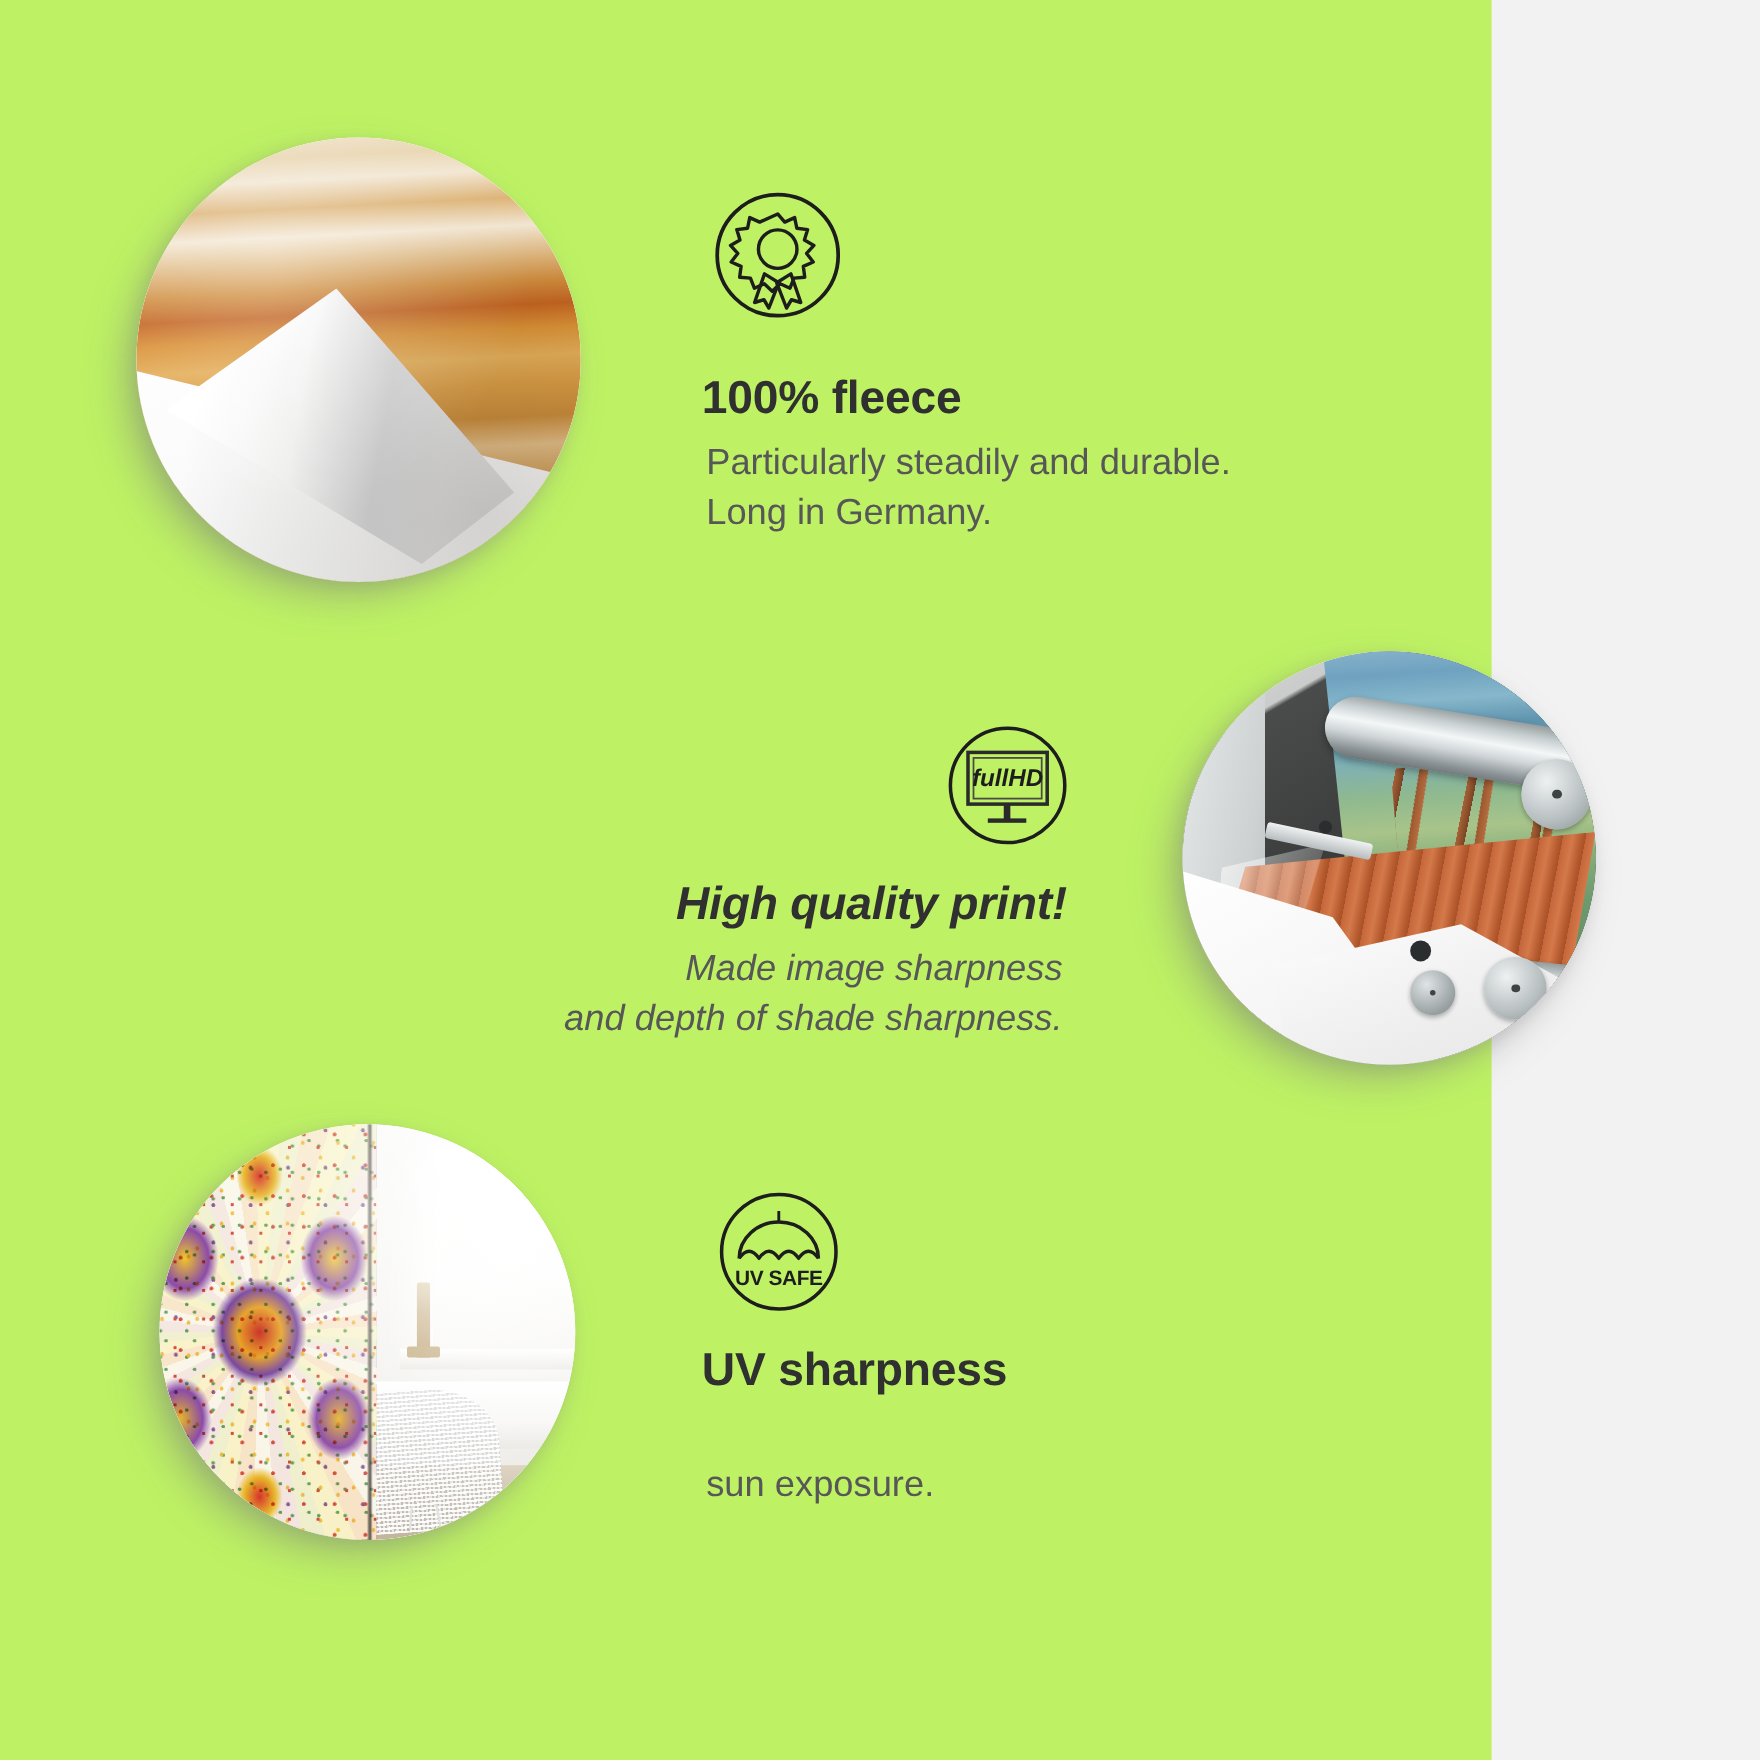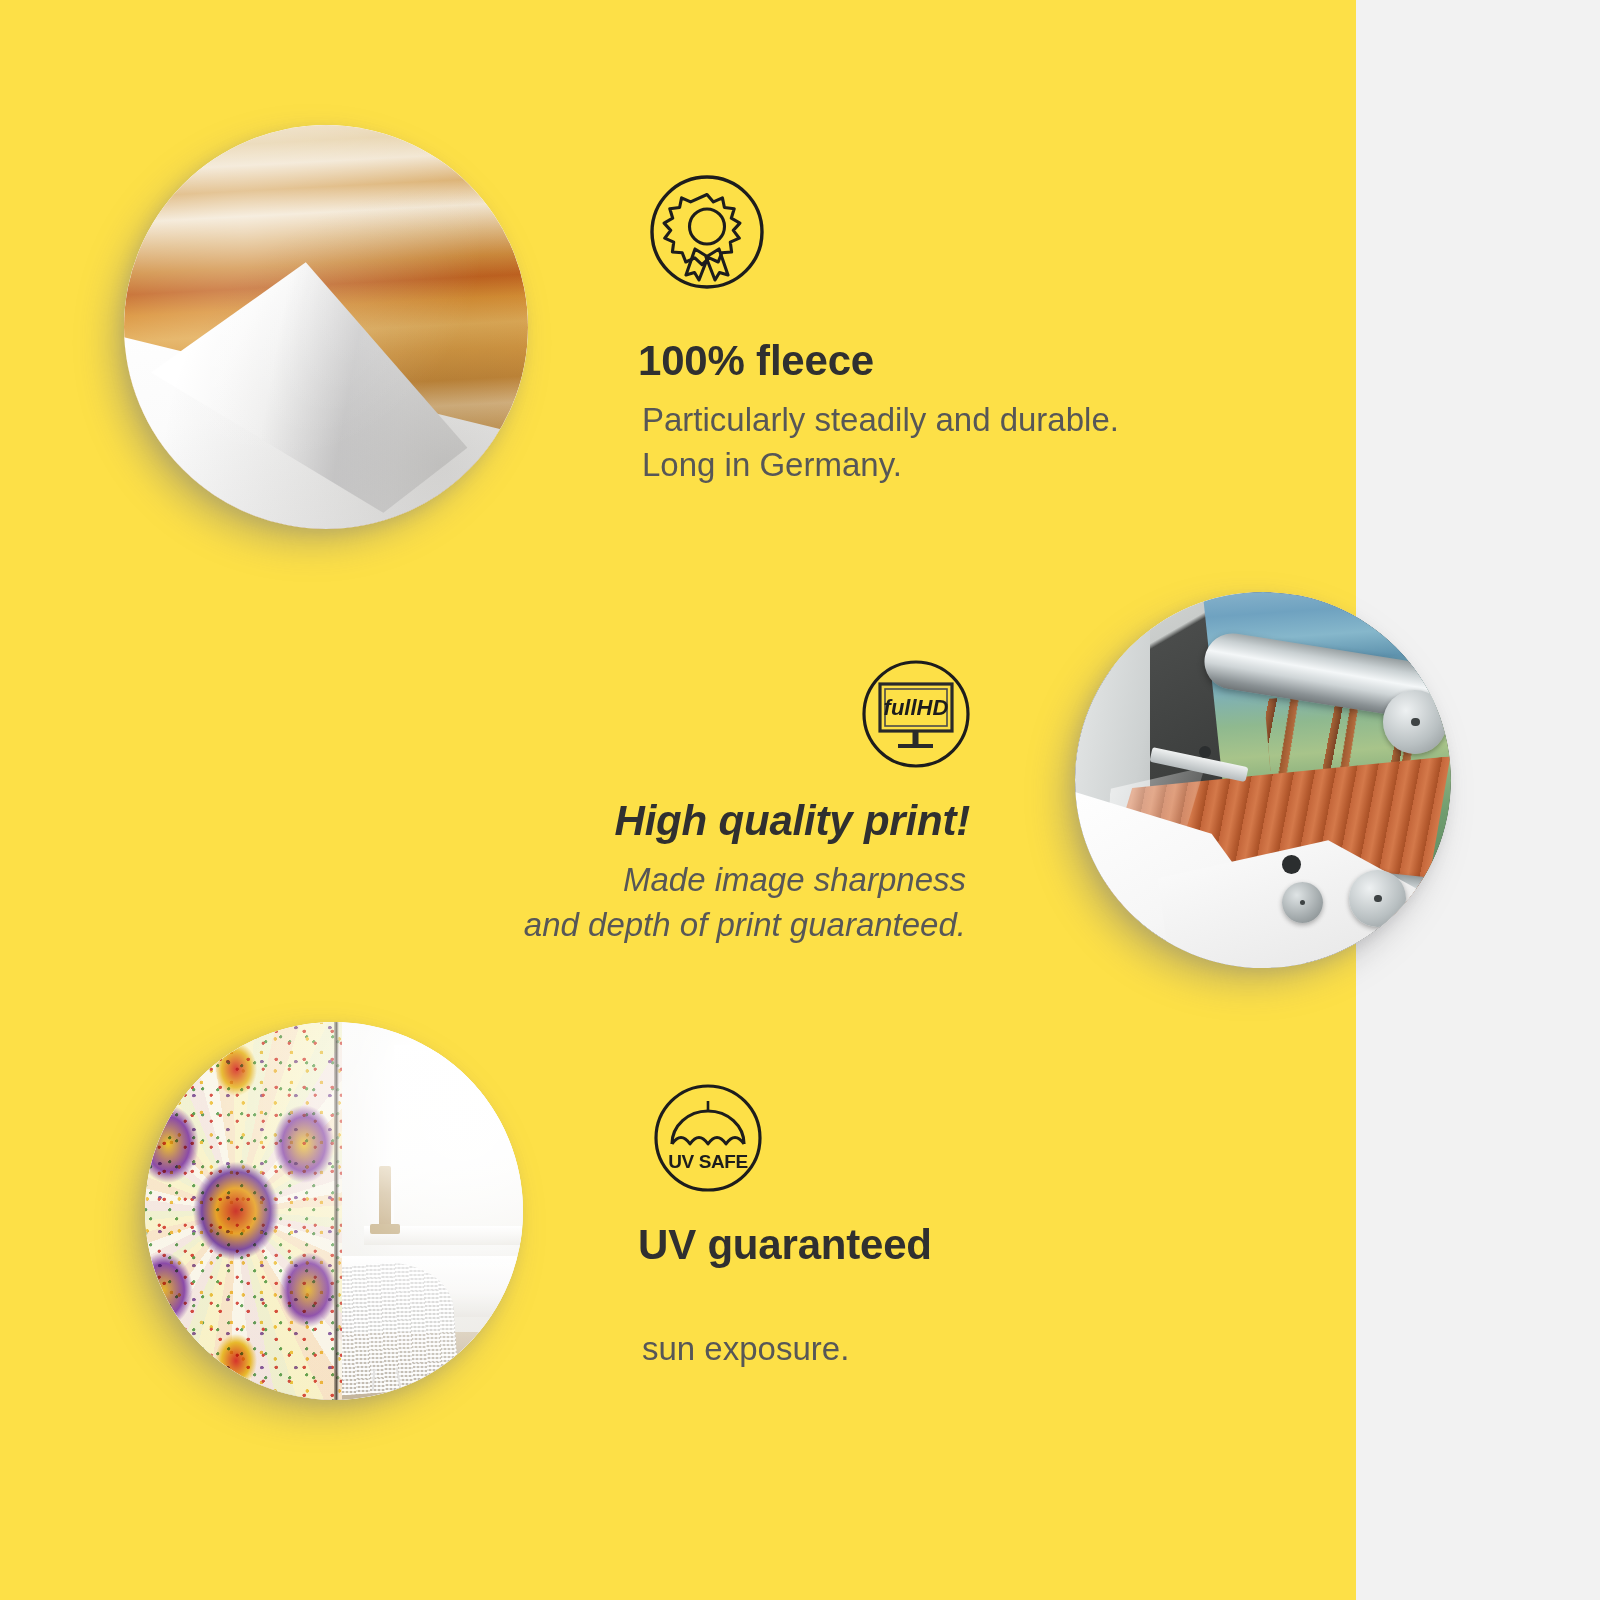--- a/index.html
+++ b/index.html
@@ -12,21 +12,21 @@
     height: 1600px;
     background: #f2f2f2;
     font-family: "Liberation Sans", sans-serif;
     overflow: hidden;
     position: relative;
   }
   .page {
     position: relative;
     width: 1356px;
     height: 1600px;
-    background: #fde047;
+    background: #bef264;
   }
 
   
   .medallion {
     position: absolute;
     border-radius: 50%;
     overflow: hidden;
     background: #ffffff;
     box-shadow: -14px 16px 34px rgba(120,120,125,0.38),
                 -4px 5px 14px rgba(120,120,125,0.20);
@@ -419,21 +419,21 @@
       <rect x="52.5" y="73" width="6" height="14" fill="#2a2a2a"></rect>
       <rect x="38" y="86" width="35" height="4" fill="#2a2a2a"></rect>
       <text x="56" y="57" font-family="'Liberation Sans', sans-serif" font-size="22" font-weight="bold" font-style="italic" fill="#1d1d1d" text-anchor="middle">fullHD</text>
     </svg>
   </div>
 
   <div class="block align-right" id="text-print">
     <h2>High quality print!</h2>
     <p>
       <span>Made image sharpness</span><br>
-      <span>and depth of print guaranteed.</span>
+      <span>and depth of shade sharpness.</span>
     </p>
   </div>
 
   <div class="medallion" id="photo-uv" style="left:145px; top:1022px; width:378px; height:378px;">
     <div class="inner">
       <div class="r-room"></div>
       <div class="r-window"></div>
       <div class="r-sill"></div>
       <div class="r-candle"></div>
       <div class="r-floor"></div>
@@ -454,20 +454,20 @@
     <svg width="112" height="112" viewBox="0 0 112 112" aria-hidden="true">
       <circle cx="56" cy="56" r="52" fill="none" stroke="#1d1d1d" stroke-width="3.2"></circle>
       <line x1="56" y1="19" x2="56" y2="29" stroke="#1d1d1d" stroke-width="2.6"></line>
       <path d="M20 62 A36 33 0 0 1 92 62" fill="none" stroke="#1d1d1d" stroke-width="3.2"></path>
       <path d="M20 62 q9 -13 18 0 q9 -13 18 0 q9 -13 18 0 q9 -13 18 0" fill="none" stroke="#1d1d1d" stroke-width="3.0" stroke-linejoin="round"></path>
       <text x="56" y="86" font-family="'Liberation Sans', sans-serif" font-size="19" font-weight="bold" fill="#1d1d1d" text-anchor="middle" letter-spacing="-0.4">UV SAFE</text>
     </svg>
   </div>
 
   <div class="block" id="text-uv">
-    <h2>UV guaranteed</h2>
+    <h2>UV sharpness</h2>
     <p>
       <br>
       <span>sun exposure.</span>
     </p>
   </div>
 
 </div>
 
 </body></html>

